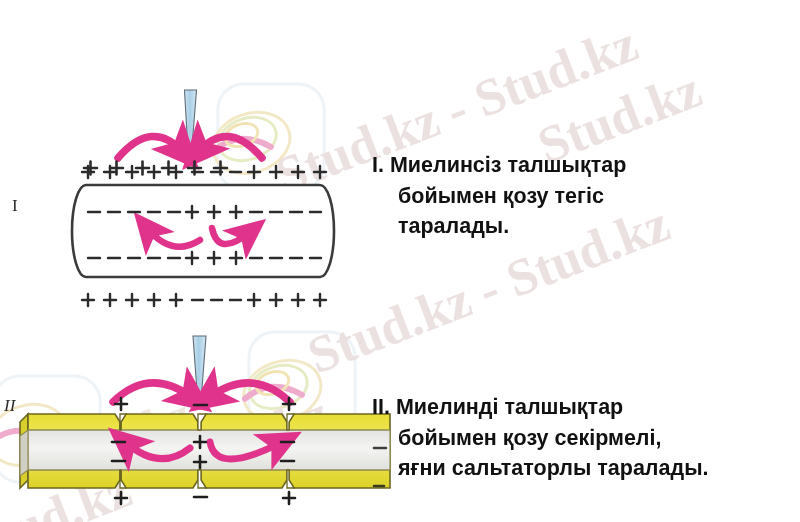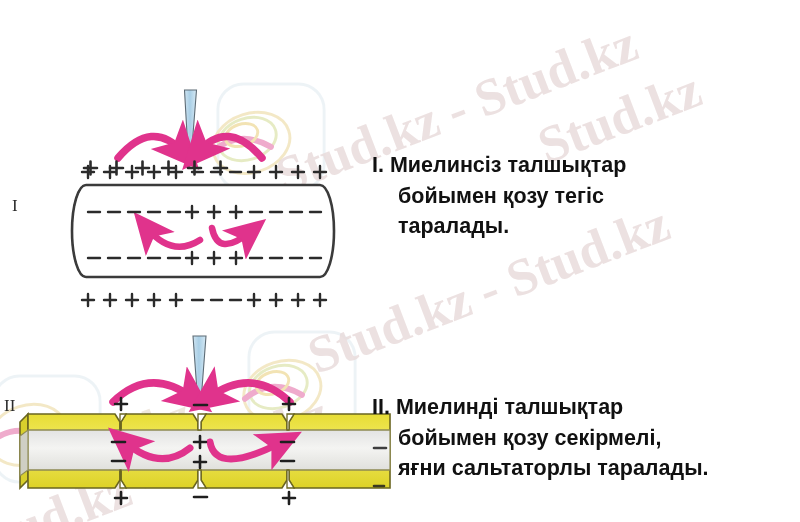--- a/index.html
+++ b/index.html
@@ -39,21 +39,21 @@
     z-index:20;
   }
 
   
   .roman{
     position:absolute;z-index:20;
     font-family:"Liberation Serif","DejaVu Serif",serif;
     font-size:17px;color:#2b2b2b;
   }
   .roman-1{left:12px;top:196px;}
-  .roman-2{left:4px;top:396px;}
+  .roman-2{left:4px;top:396px;font-style:italic;}
 
   
   .para{
     position:absolute;z-index:20;
     font-size:21.5px;font-weight:700;color:#111;
     line-height:1.42;
     width:430px;
   }
   .para .ln{display:block;}
   .para .ind{padding-left:26px;}

